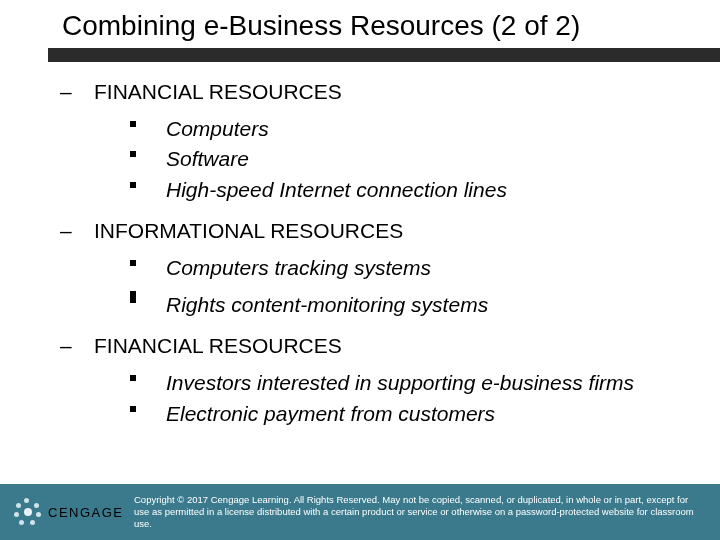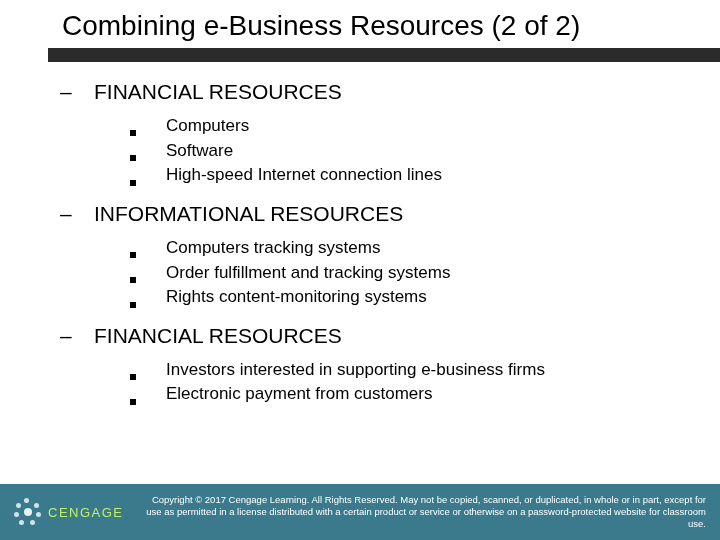--- a/index.html
+++ b/index.html
@@ -43,23 +43,24 @@
   .dash {
     width: 34px;
     flex: 0 0 34px;
     text-align: left;
   }
   .sub-list {
     padding-left: 70px;
   }
   .sub-item {
     display: flex;
-    align-items: center;
-    font-size: 17px;
+    align-items: flex-start;
+    font-size: 21px;
     line-height: 1.45;
+    font-style: italic;
   }
   .square {
     width: 6px;
     height: 6px;
     background: #000;
     flex: 0 0 6px;
     margin-right: 30px;
     position: relative;
     top: 7px;
   }
@@ -98,31 +99,31 @@
     background: #e8f2f5;
   }
   .logo-mark .d1 { left: 10px; top: 0; }
   .logo-mark .d2 { left: 20px; top: 5px; }
   .logo-mark .d3 { left: 22px; top: 14px; }
   .logo-mark .d4 { left: 16px; top: 22px; }
   .logo-mark .d5 { left: 5px;  top: 22px; }
   .logo-mark .d6 { left: 0;    top: 14px; }
   .logo-mark .d7 { left: 2px;  top: 5px; }
   .logo-text {
-    color: #bef264;
+    color: #000000;
     font-size: 13px;
     letter-spacing: 1.5px;
     font-weight: normal;
   }
   .copyright {
     flex: 1;
     color: #fff;
     font-size: 9.5px;
     line-height: 1.25;
-    text-align: right;
+    text-align: left;
     padding: 0 14px 0 4px;
   }
 </style>
 </head>
 <body>
 
 <div class="title-area">
   <div class="title-text">Combining e-Business Resources (2 of 2)</div>
   <div class="title-bar"></div>
 </div>
@@ -155,21 +156,20 @@
       <span class="dash">–</span>
       <span>INFORMATIONAL RESOURCES</span>
     </div>
     <div class="sub-list">
       <div class="sub-item">
         <span class="square"></span>
         <span>Computers tracking systems</span>
       </div>
       <div class="sub-item">
         <span class="square"></span>
-        <span>Order fulfillment and tracking systems</span>
       </div>
       <div class="sub-item">
         <span class="square"></span>
         <span>Rights content-monitoring systems</span>
       </div>
     </div>
   </div>
 
   <div class="section">
     <div class="section-head">

